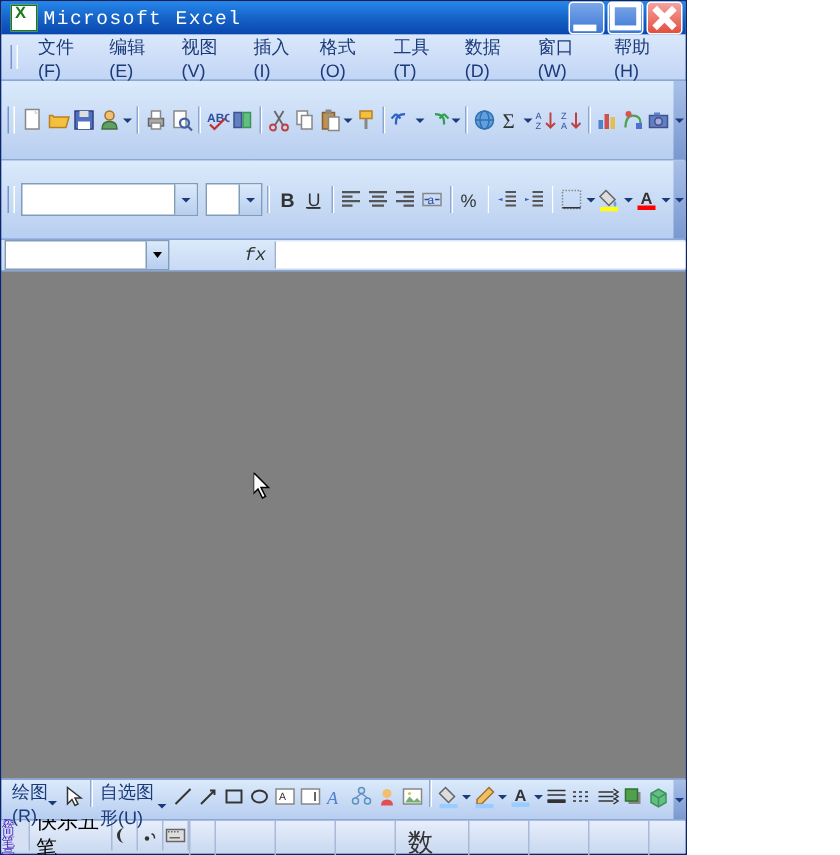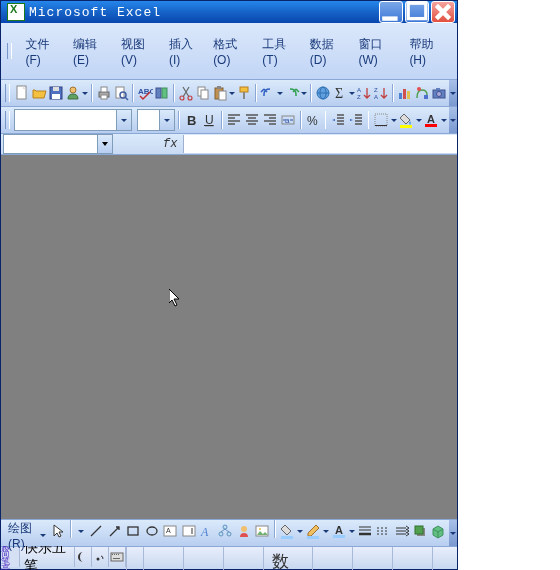--- a/index.html
+++ b/index.html
@@ -3,24 +3,24 @@
 <meta charset="utf-8">
 <style>
 html,body{margin:0;padding:0;font-family:"Microsoft Sans Serif","SimSun",sans-serif;font-size:12px;overflow:hidden}
 .window{width:458px;height:570px;background:#9db9e8;display:flex;flex-direction:column;border:1px solid #0a246a;box-sizing:border-box}
 .titlebar{height:22px;background:linear-gradient(180deg,#2586eb 0%,#1663c7 50%,#0846b0 100%);display:flex;align-items:center;padding:0 2px;color:#fff}
 .titlebar .app-icon{width:16px;height:16px;margin:0 4px;background:#fff;border:1px solid #1a7a1a;position:relative}
 .titlebar .app-icon::before{content:"X";position:absolute;top:-1px;left:2px;color:#1a7a1a;font-weight:bold;font-size:11px}
 .titlebar .title{flex:1;font-family:"Fixedsys","Courier New",monospace;font-size:13px;letter-spacing:1px}
 .winbtn{width:22px;height:20px;margin-left:2px;border:1px solid #fff;border-radius:3px;display:flex;align-items:center;justify-content:center;background:linear-gradient(180deg,#7ba7e8,#3d78d6);color:#fff;font-weight:bold}
 .winbtn.close{background:linear-gradient(180deg,#f5a3a0,#e24f3e)}
-.menubar{height:22px;background:linear-gradient(180deg,#dbe8fb,#c1d5f5);display:flex;align-items:center;padding:17px 6px;border-bottom:1px solid #8ba7d6}
+.menubar{height:22px;background:linear-gradient(180deg,#dbe8fb,#c1d5f5);display:flex;align-items:center;padding:4px 6px;border-bottom:1px solid #8ba7d6}
 .menubar .grip{width:4px;height:16px;border-left:1px solid #7a95c8;border-right:1px solid #fff;margin-right:6px}
 .menu-item{padding:2px 7px;color:#1a3a7a;cursor:default}
-.toolbar{height:26px;background:linear-gradient(180deg,#dbeafb,#b8cef0);display:flex;align-items:center;padding:0 4px;border-bottom:1px solid #8ba7d6;gap:1px;position:relative}
+.toolbar{height:26px;background:linear-gradient(180deg,#dbeafb,#b8cef0);display:flex;align-items:center;padding:13px 4px;border-bottom:1px solid #8ba7d6;gap:1px;position:relative}
 .toolbar .grip{width:4px;height:18px;border-left:1px solid #7a95c8;border-right:1px solid #fff;margin-right:3px}
 .tbtn{width:22px;height:22px;display:flex;align-items:center;justify-content:center;border-radius:2px;position:relative}
 .tbtn svg{width:16px;height:16px}
 .sep{width:1px;height:18px;background:#8ba7d6;margin:0 2px;border-right:1px solid #fff}
 .split-arrow{width:8px;height:22px;display:flex;align-items:center;justify-content:center}
 .split-arrow::after{content:"";border-left:3px solid transparent;border-right:3px solid transparent;border-top:3px solid #1a3a7a}
 .fmt-toolbar .combo{height:20px;background:#fff;border:1px solid #7f9db9;display:flex;align-items:center}
 .fmt-toolbar .combo-main{flex:1;padding:0 4px}
 .fmt-toolbar .combo-btn{width:14px;height:100%;background:linear-gradient(180deg,#dbeafb,#b8cef0);border-left:1px solid #7f9db9;display:flex;align-items:center;justify-content:center}
 .fmt-toolbar .combo-btn::after{content:"";border-left:3px solid transparent;border-right:3px solid transparent;border-top:3px solid #1a3a7a}
@@ -344,20 +344,21 @@
         <span>绘图(R)</span>
         <span class="split-arrow"></span>
       </div>
     <div class="tbtn">
         <svg viewBox="0 0 16 16">
           <path d="M4 2 L4 13 L7 10 L9 14 L11 13 L9 9 L13 9 Z" fill="#fff" stroke="#333"></path>
         </svg>
       </div>
     <div class="sep"></div>
     <div class="draw-label">
+        <span>自选图形(U)</span>
         <span class="split-arrow"></span>
       </div>
     <div class="tbtn">
         <svg viewBox="0 0 16 16">
           <path d="M3 13 L13 3" stroke="#333" stroke-width="1.3"></path>
         </svg>
       </div>
     <div class="tbtn">
         <svg viewBox="0 0 16 16">
           <path d="M3 13 L12 4 M9 4 L12 4 L12 7" stroke="#333" stroke-width="1.3" fill="none"></path>

